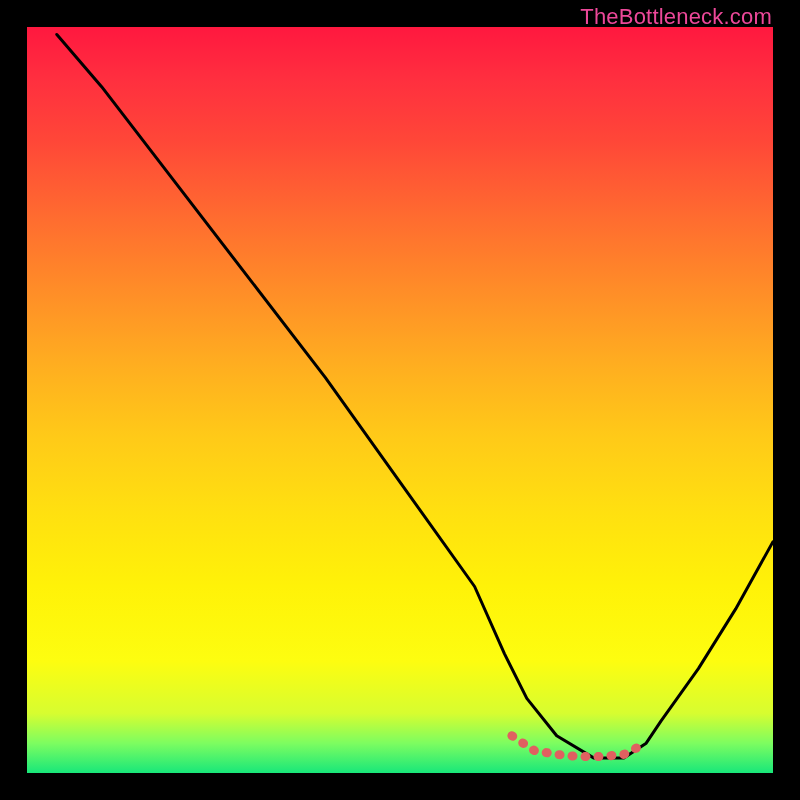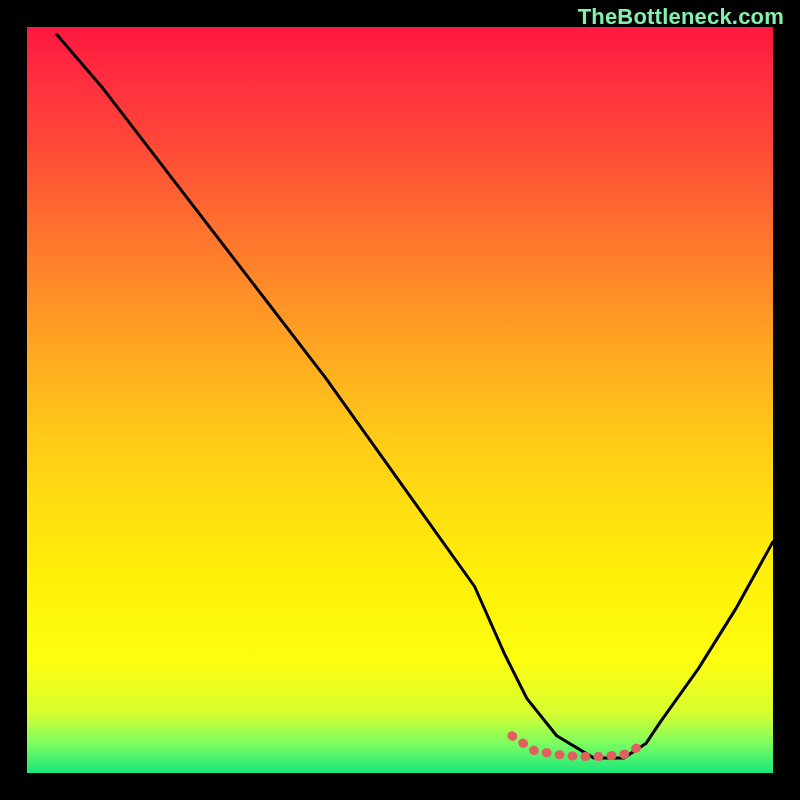--- a/index.html
+++ b/index.html
@@ -42,24 +42,24 @@
   svg.curve {
     position: absolute;
     left: 0;
     top: 0;
     width: 746px;
     height: 746px;
   }
   .watermark {
     position: absolute;
     top: 4px;
-    right: 16px;
-    color: #86efac;
+    right: 28px;
+    color: #ec4899;
     font-size: 22px;
-    font-weight: 700;
+    font-weight: 400;
     letter-spacing: 0.2px;
   }
 </style>
 </head>
 <body>
 
 <div class="wrap">
   <div class="watermark">TheBottleneck.com</div>
 
   <div class="plot">

